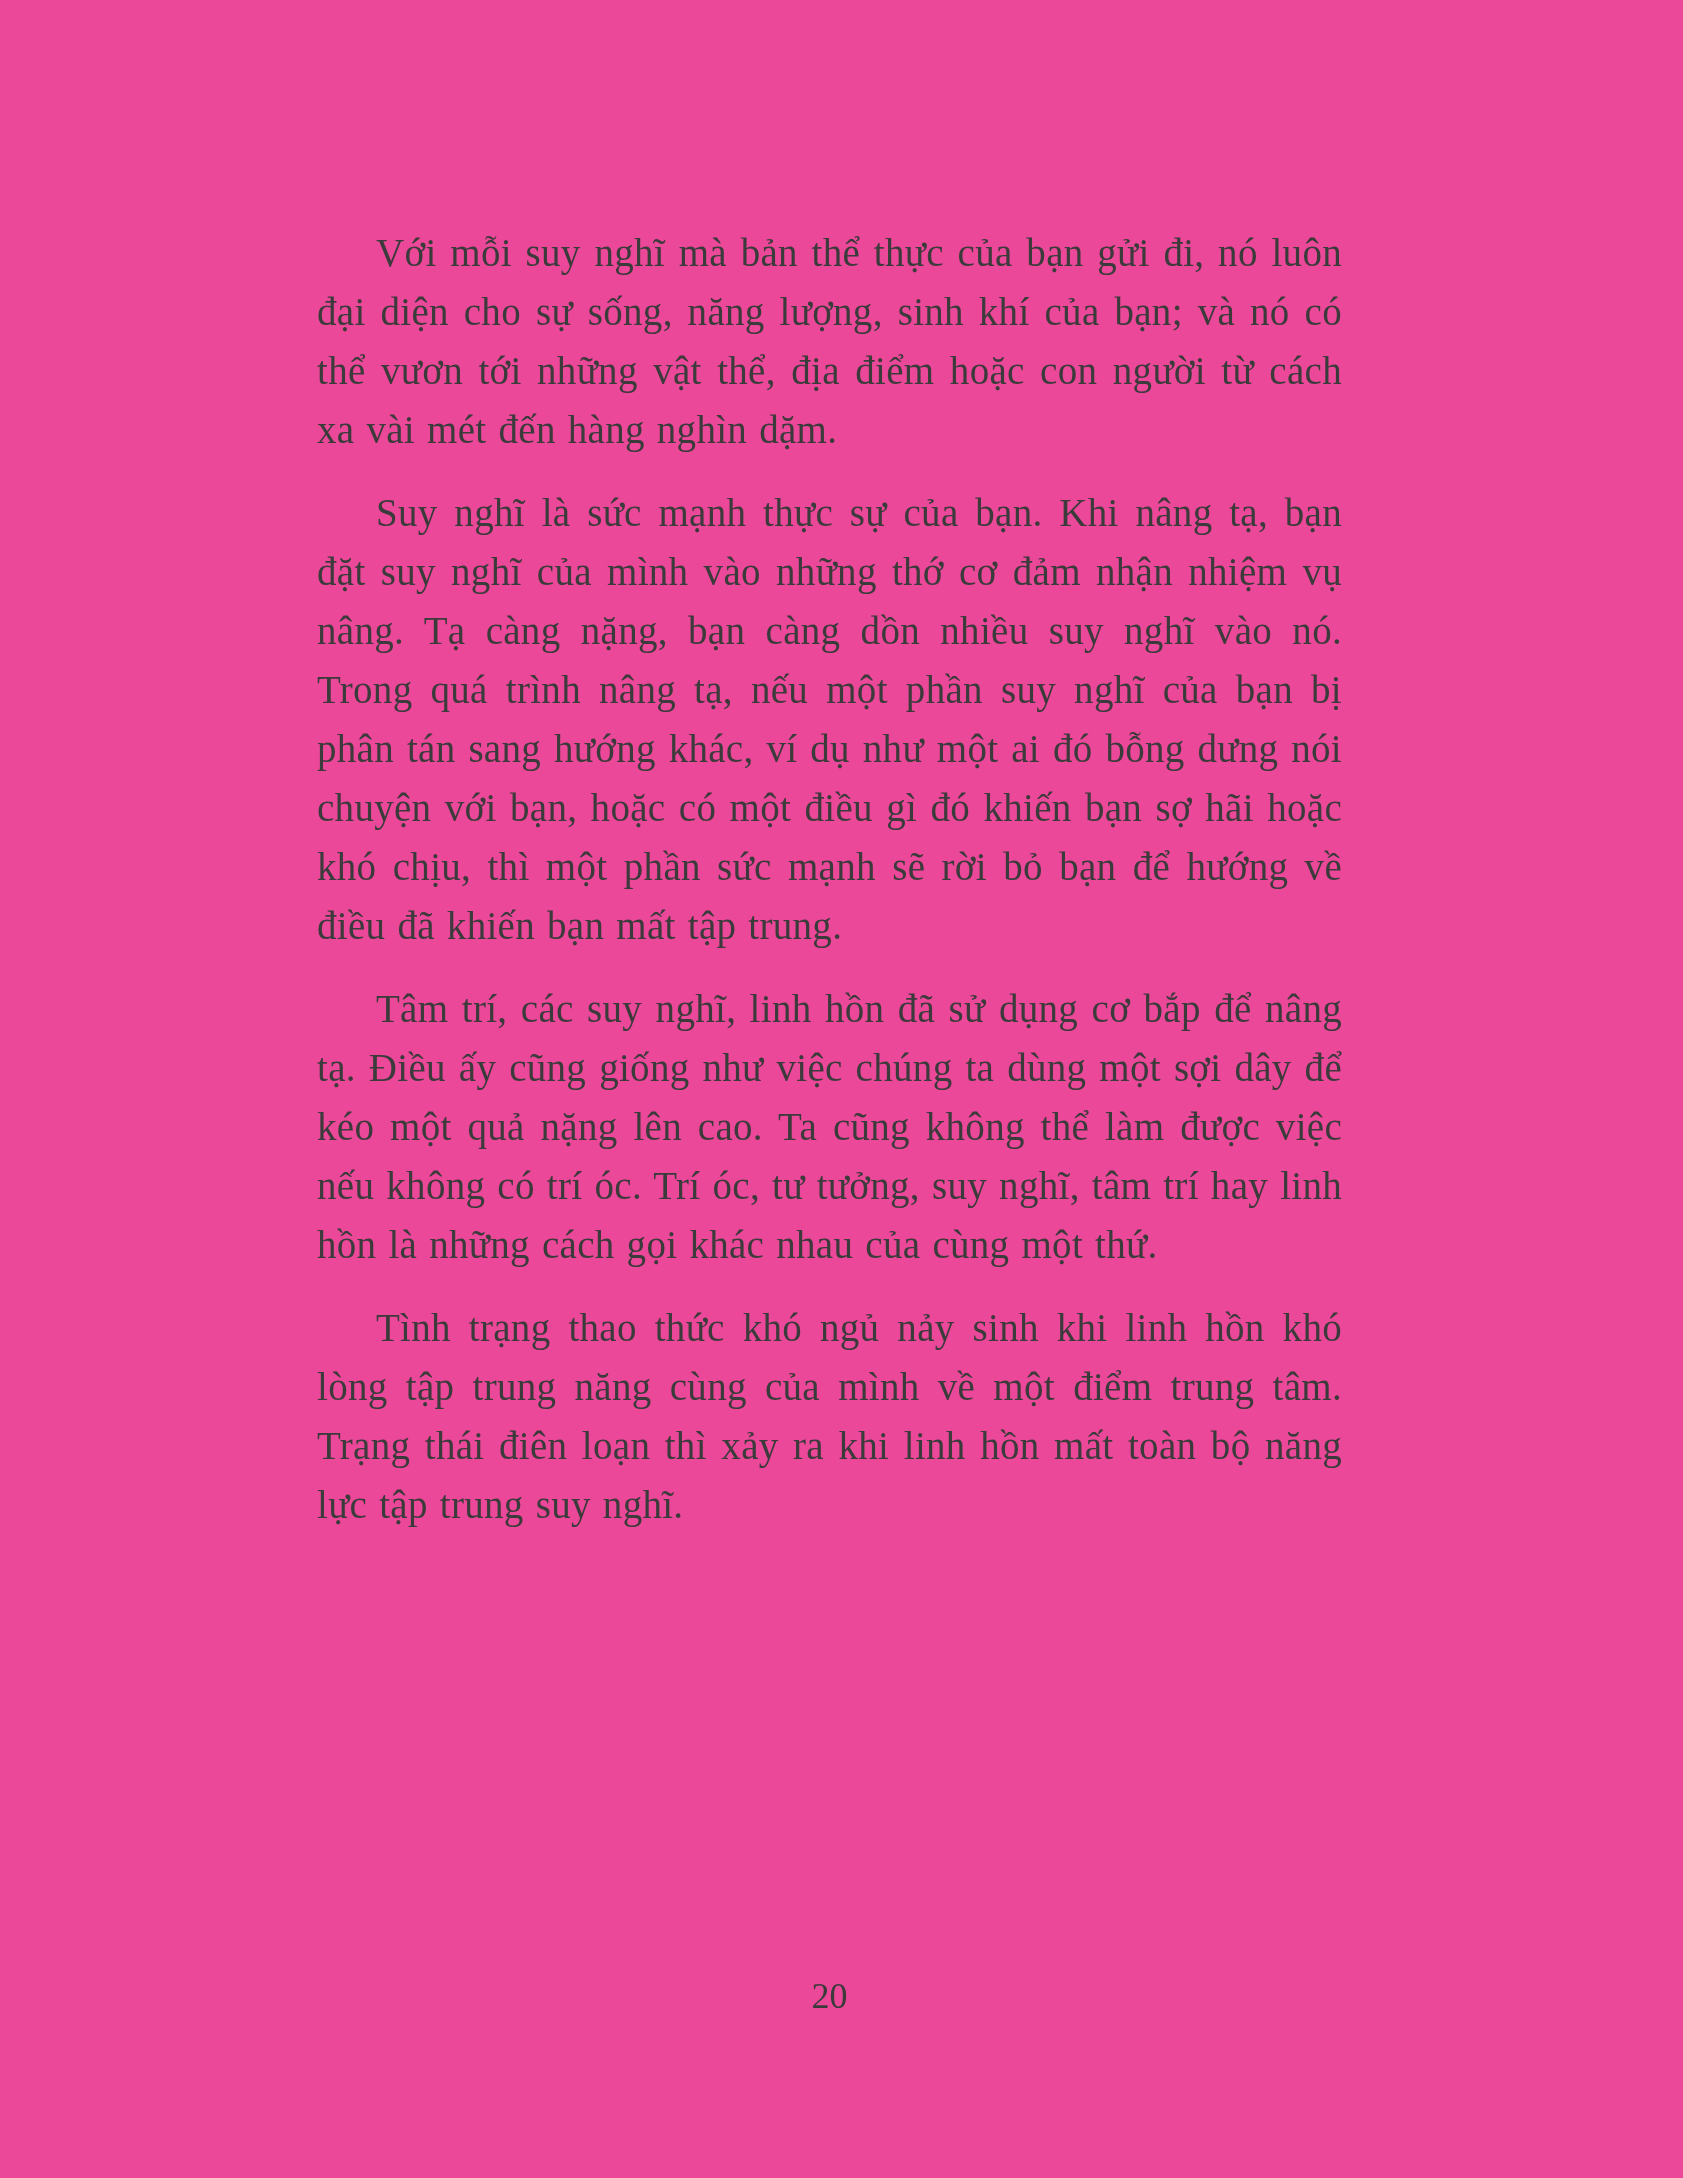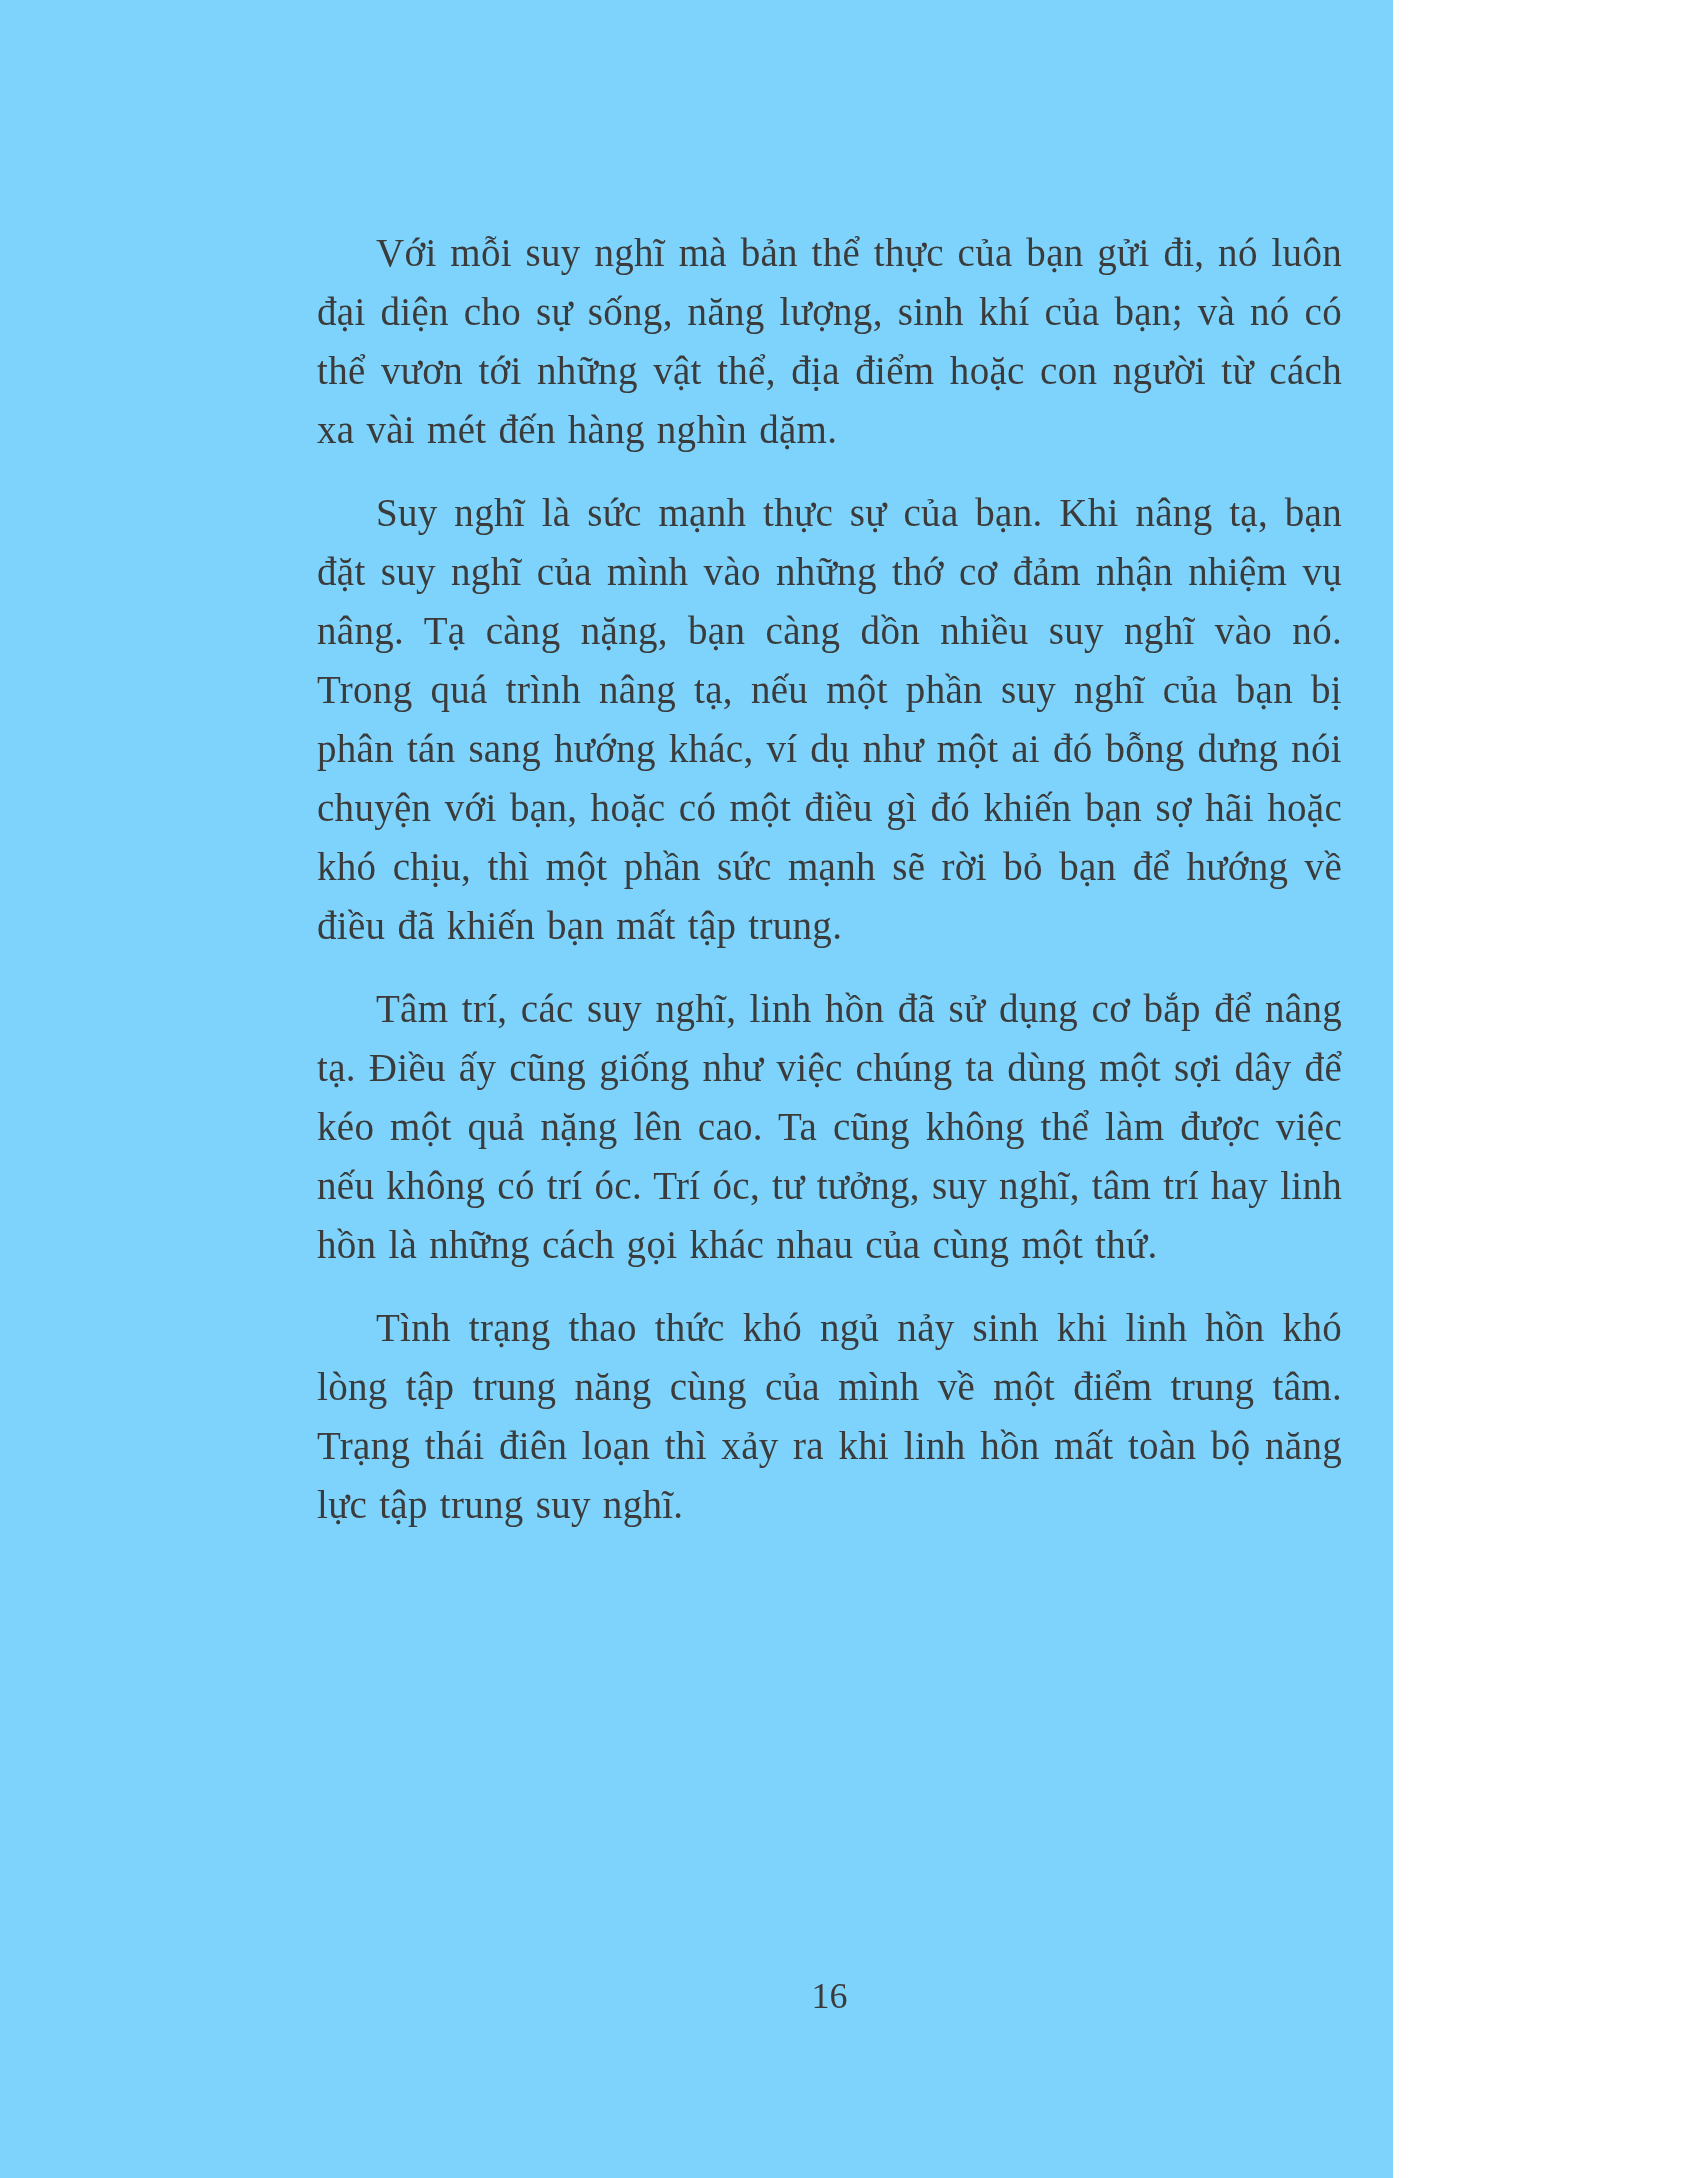--- a/index.html
+++ b/index.html
@@ -2,23 +2,23 @@
 <html lang="vi"><head>
 <meta charset="utf-8">
 <style>
   html, body {
     margin: 0;
     padding: 0;
     background: #ffffff;
   }
   .page {
     position: relative;
-    width: 1393px;
+    width: 1683px;
     height: 2178px;
-    background: #7dd3fc;
+    background: #ec4899;
     overflow: hidden;
     font-family: "Liberation Serif", "DejaVu Serif", serif;
   }
   .text-block {
     position: absolute;
     left: 317px;
     top: 223px;
     width: 1025px;
   }
   .text-block p {
@@ -45,15 +45,15 @@
 </head>
 <body>
 
 <div class="page">
   <div class="text-block">
     <p>Với mỗi suy nghĩ mà bản thể thực của bạn gửi đi, nó luôn đại diện cho sự sống, năng lượng, sinh khí của bạn; và nó có thể vươn tới những vật thể, địa điểm hoặc con người từ cách xa vài mét đến hàng nghìn dặm.</p>
     <p>Suy nghĩ là sức mạnh thực sự của bạn. Khi nâng tạ, bạn đặt suy nghĩ của mình vào những thớ cơ đảm nhận nhiệm vụ nâng. Tạ càng nặng, bạn càng dồn nhiều suy nghĩ vào nó. Trong quá trình nâng tạ, nếu một phần suy nghĩ của bạn bị phân tán sang hướng khác, ví dụ như một ai đó bỗng dưng nói chuyện với bạn, hoặc có một điều gì đó khiến bạn sợ hãi hoặc khó chịu, thì một phần sức mạnh sẽ rời bỏ bạn để hướng về điều đã khiến bạn mất tập trung.</p>
     <p>Tâm trí, các suy nghĩ, linh hồn đã sử dụng cơ bắp để nâng tạ. Điều ấy cũng giống như việc chúng ta dùng một sợi dây để kéo một quả nặng lên cao. Ta cũng không thể làm được việc nếu không có trí óc. Trí óc, tư tưởng, suy nghĩ, tâm trí hay linh hồn là những cách gọi khác nhau của cùng một thứ.</p>
     <p>Tình trạng thao thức khó ngủ nảy sinh khi linh hồn khó lòng tập trung năng cùng của mình về một điểm trung tâm. Trạng thái điên loạn thì xảy ra khi linh hồn mất toàn bộ năng lực tập trung suy nghĩ.</p>
   </div>
-  <div class="page-number">16</div>
+  <div class="page-number">20</div>
 </div>
 
 
 </body></html>

